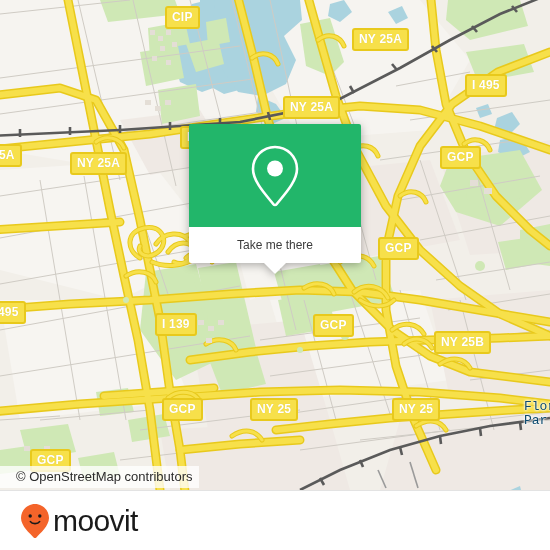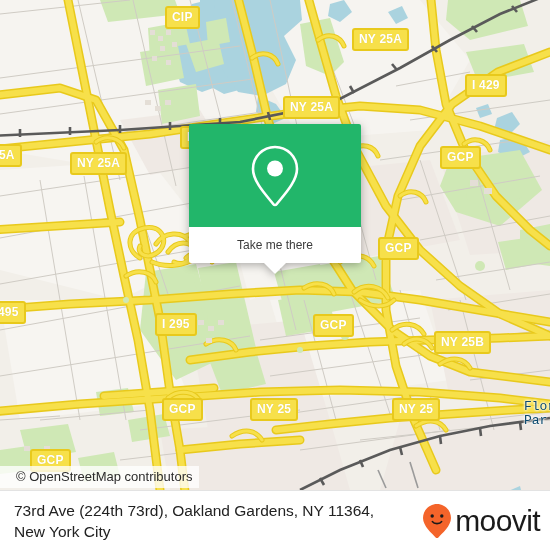--- a/index.html
+++ b/index.html
@@ -400,29 +400,29 @@
           <circle cx="345" cy="336" r="4"></circle>
             <circle cx="300" cy="350" r="3"></circle>
           <circle cx="126" cy="300" r="3"></circle>
             <circle cx="480" cy="266" r="5"></circle>
         </g>
       </g>
     </svg>
 
     <div class="shield" style="left:165px;top:6px;">CIP</div>
     <div class="shield" style="left:352px;top:28px;">NY 25A</div>
-    <div class="shield" style="left:465px;top:74px;">I 429</div>
+    <div class="shield" style="left:465px;top:74px;">I 495</div>
     <div class="shield" style="left:283px;top:96px;">NY 25A</div>
     <div class="shield" style="left:180px;top:126px;">N</div>
     <div class="shield" style="left:-8px;top:144px;">5A</div>
     <div class="shield" style="left:70px;top:152px;">NY 25A</div>
     <div class="shield" style="left:440px;top:146px;">GCP</div>
     <div class="shield" style="left:378px;top:237px;">GCP</div>
     <div class="shield" style="left:-9px;top:301px;">495</div>
-    <div class="shield" style="left:155px;top:313px;">I 295</div>
+    <div class="shield" style="left:155px;top:313px;">I 139</div>
     <div class="shield" style="left:313px;top:314px;">GCP</div>
     <div class="shield" style="left:434px;top:331px;">NY 25B</div>
     <div class="shield" style="left:162px;top:398px;">GCP</div>
     <div class="shield" style="left:250px;top:398px;">NY 25</div>
     <div class="shield" style="left:392px;top:398px;">NY 25</div>
     <div class="shield" style="left:30px;top:449px;">GCP</div>
 
     <div class="place-label" style="left:524px;top:400px;">
       <div>Flor</div>
       <div>Par</div>
@@ -438,24 +438,20 @@
       <div id="popup-foot">
         <span class="label">Take me there</span>
         <div id="popup-tail"></div>
       </div>
     </div>
 
     <div id="attrib">© OpenStreetMap contributors</div>
   </div>
 
   <div id="footer">
-    <div id="footer-text">
-      <div>73rd Ave (224th 73rd), Oakland Gardens, NY 11364,</div>
-      <div>New York City</div>
-    </div>
     <div id="brand">
       <svg width="30" height="36" viewBox="0 0 30 36">
         <path d="M15 1 C7.3 1 1 7.3 1 15 C1 23 10 30.5 13.6 34.4 C14.4 35.2 15.6 35.2 16.4 34.4 C20 30.5 29 23 29 15 C29 7.3 22.7 1 15 1 Z" fill="#f4642a"></path>
         <circle cx="10.2" cy="13" r="1.7" fill="#1a1a1a"></circle>
         <circle cx="19.8" cy="13" r="1.7" fill="#1a1a1a"></circle>
         <path d="M10.4 18.6 C12.2 21.4 17.8 21.4 19.6 18.6" fill="none" stroke="#1a1a1a" stroke-width="1.7" stroke-linecap="round"></path>
       </svg>
       <span class="wordmark">moovit</span>
     </div>
   </div>

